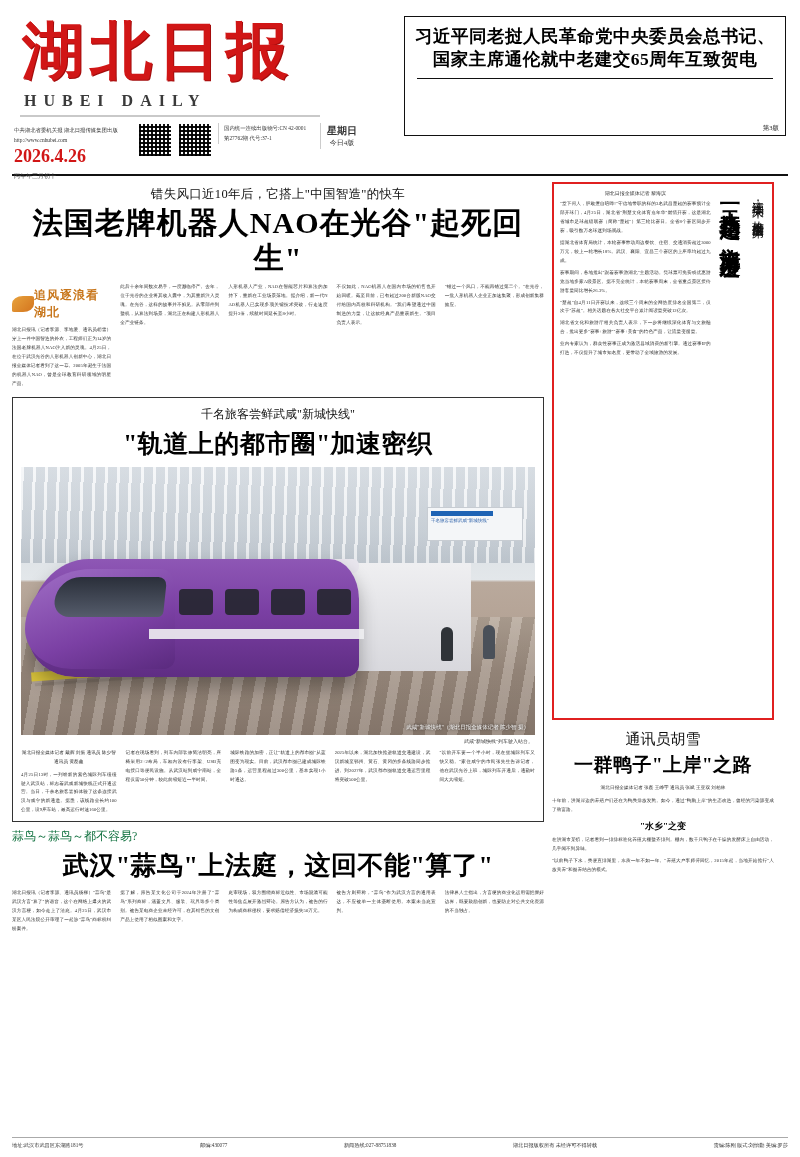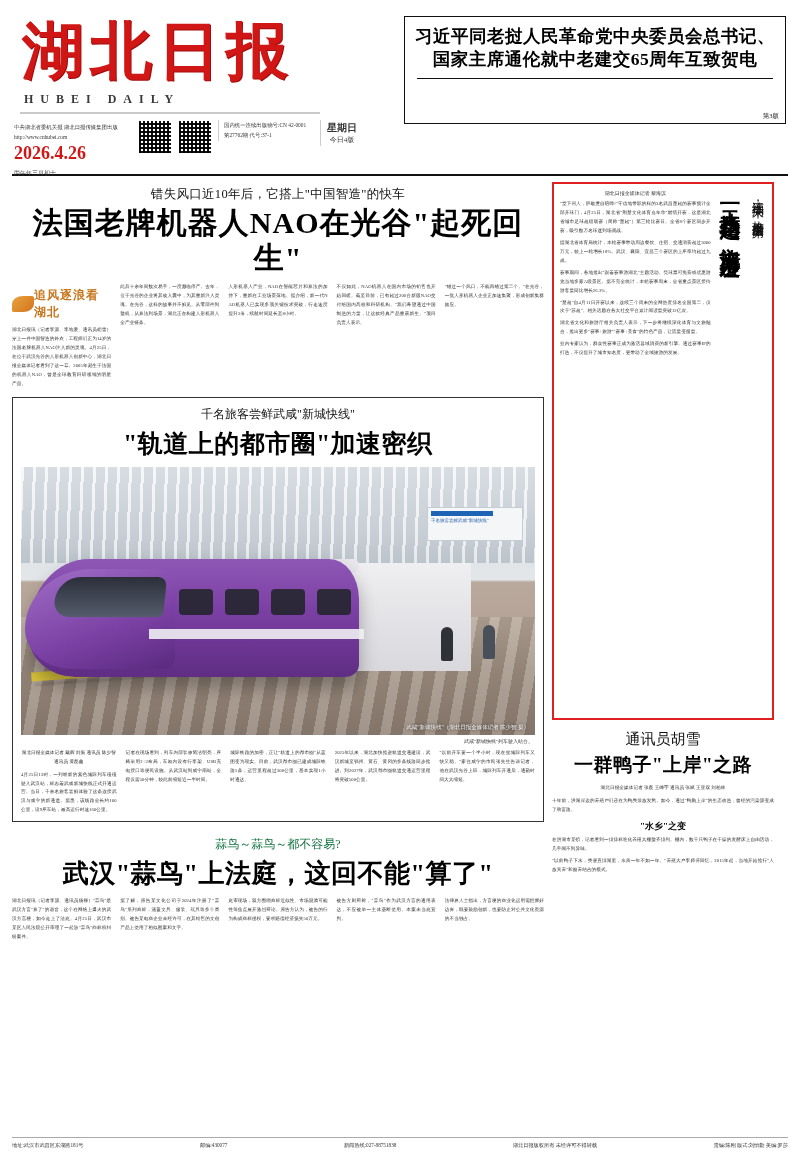--- a/index.html
+++ b/index.html
@@ -35,21 +35,21 @@
     font-weight: 700;
     font-size: 62px;
     letter-spacing: 6px;
     line-height: 1;
     margin: 12px 0 0 8px;
     text-shadow: 1px 1px 0 #a30d0d;
     white-space: nowrap;
   }
   .mast-pinyin {
     margin: 10px 0 0 10px;
-    font-size: 12px;
+    font-size: 16px;
     letter-spacing: 7px;
     color: #3a3a3a;
     font-weight: 700;
   }
   .mast-rule {
     margin: 5px 0 0 6px;
     width: 300px;
     border-top: 2px solid #c9c9c9;
   }
   .mast-meta {
@@ -102,21 +102,21 @@
     font-weight: 700;
   }
   .mast-weather small { font-size: 7px; font-weight: 400; display:block; }
 
   
   .mast-right {
     flex: 1;
     border: 1.5px solid #111;
     margin-left: 10px;
     margin-top: 8px;
-    height: 108px;
+    height: 120px;
     padding: 8px 10px 0 10px;
     position: relative;
   }
   .mast-right h1 {
     margin: 0;
     font-size: 17.5px;
     font-weight: 700;
     line-height: 1.32;
     letter-spacing: .5px;
     color: #000;
@@ -309,21 +309,21 @@
     color: #fff; font-size: 5.5px; text-shadow: 0 0 3px rgba(0,0,0,.9);
   }
   .photo-caption {
     font-size: 5px;
     color: #333;
     text-align: right;
     padding: 3px 2px 0 0;
   }
 
   
-  .bl-kicker { text-align:center; font-size: 12px; color:#11713f; margin-top:14px;}
+  .bl-kicker { text-align:left; font-size: 12px; color:#11713f; margin-top:6px;}
   .bl-head {
     text-align: center;
     font-size: 26px;
     font-weight: 700;
     letter-spacing: .5px;
     margin: 3px 0 6px 0;
   }
 
   
   .redbox {

